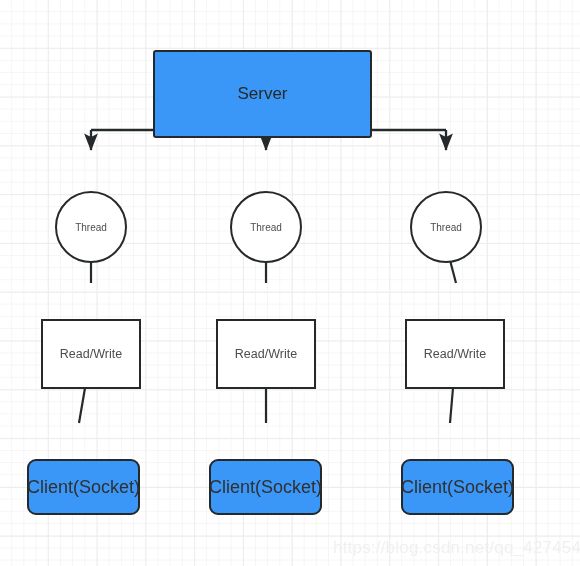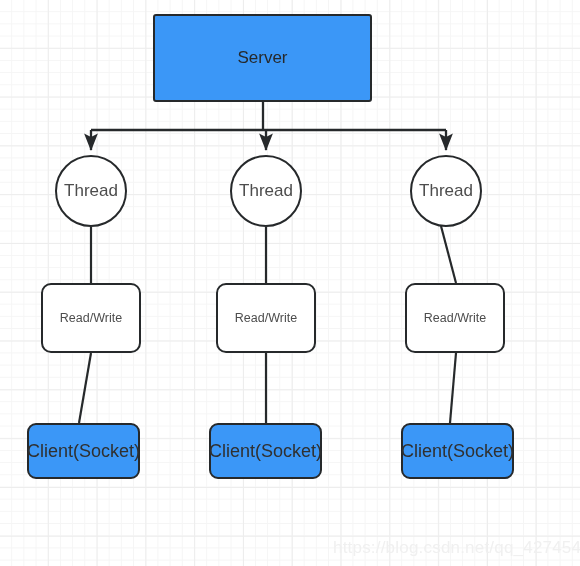--- a/index.html
+++ b/index.html
@@ -36,39 +36,40 @@
     height: 566px;
     pointer-events: none;
   }
   .node {
     position: absolute;
     box-sizing: border-box;
     display: flex;
     align-items: center;
     justify-content: center;
     text-align: center;
+    margin-top: 36px;
   }
   .node-server {
     background: #3b97f7;
     border: 2.5px solid #26292b;
     border-radius: 3px;
     color: #26292b;
     font-size: 17px;
   }
   .node-thread {
     background: #ffffff;
     border: 2px solid #26292b;
     border-radius: 50%;
     color: #4d4d4d;
-    font-size: 17px;
+    font-size: 10px;
   }
   .node-rw {
     background: #ffffff;
     border: 2.5px solid #26292b;
-    border-radius: 10px;
+    border-radius: 0;
     color: #4d4d4d;
     font-size: 12.5px;
   }
   .node-client {
     background: #3b97f7;
     border: 2.5px solid #26292b;
     border-radius: 9px;
     color: #303030;
     font-size: 18px;
   }

